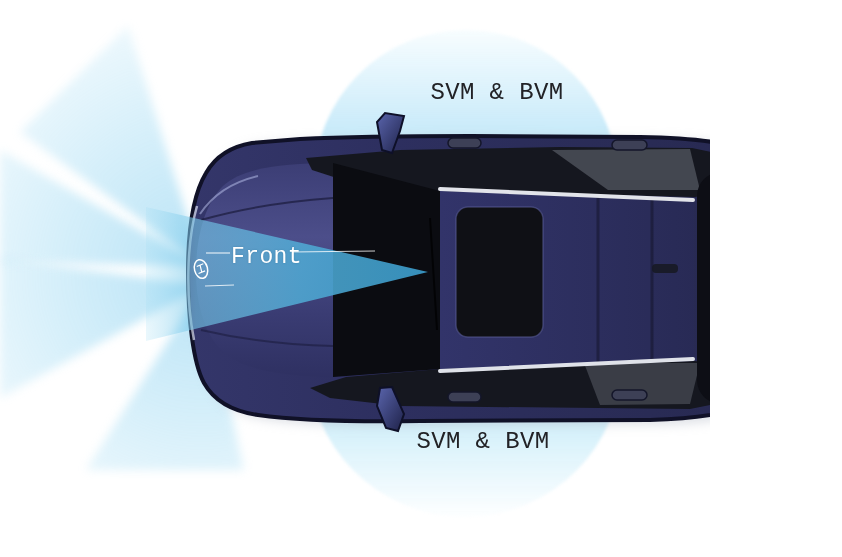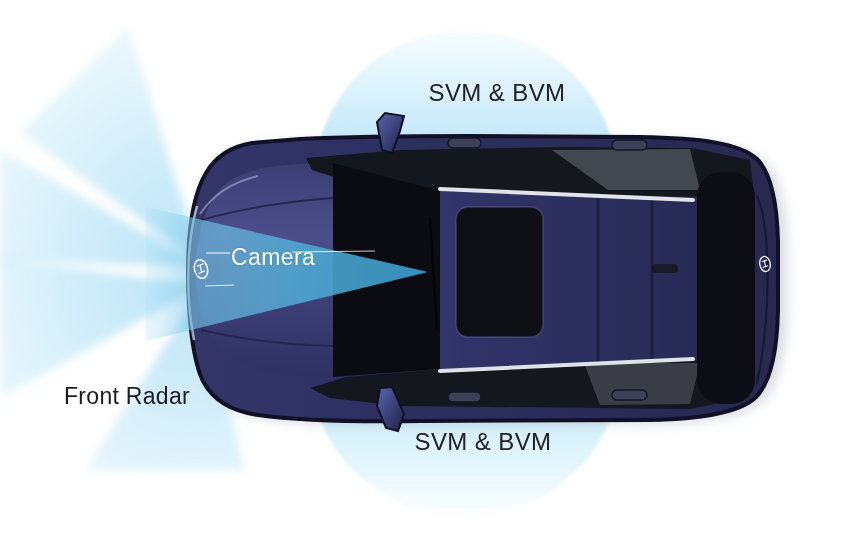--- a/index.html
+++ b/index.html
@@ -1,18 +1,18 @@
 <!DOCTYPE html>
 <html><head>
 <meta charset="utf-8">
 <style>
   html,body{margin:0;padding:0;background:#ffffff;}
   .stage{
-    position:relative;width:842px;height:557px;overflow:hidden;background:#ffffff;
-    font-family:Liberation Sans, sans-serif;
+    position:relative;width:710px;height:557px;overflow:hidden;background:#ffffff;
+    font-family:Liberation Mono, monospace;
   }
   .stage *{box-sizing:border-box;}
   
   .circle{position:absolute;border-radius:50%;filter:blur(1.5px);}
   .circle-top{
     left:314px;top:30px;width:304px;height:304px;
     background:linear-gradient(180deg, rgba(238,250,254,0.45) 0%, #cdecfa 30%, #a6e2f6 70%, #8fd9f3 100%);
   }
   .circle-bottom{
     left:308px;top:203px;width:314px;height:314px;
@@ -155,20 +155,19 @@
     </g>
     <g transform="translate(765,264) rotate(-10) scale(0.8)" stroke="#ffffff" fill="none" stroke-width="1.6">
       <ellipse rx="6.5" ry="9.5"></ellipse>
       <path d="M-3.5,-3.5 L3.5,-4.5 M-3.5,3.8 L3.5,2.8 M0,-4 L0,3.2" stroke-width="1.3"></path>
     </g>
   </svg>
 
   <div class="label label-dark label-svm-top">SVM &amp; BVM</div>
 
   <div class="label label-front-camera">
-    <span>Camera</span>
+    <span>Front</span>
   </div>
 
-  <div class="label label-front-radar">Front Radar</div>
 
   <div class="label label-dark label-svm-bottom">SVM &amp; BVM</div>
 
 </div>
 
 </body></html>

